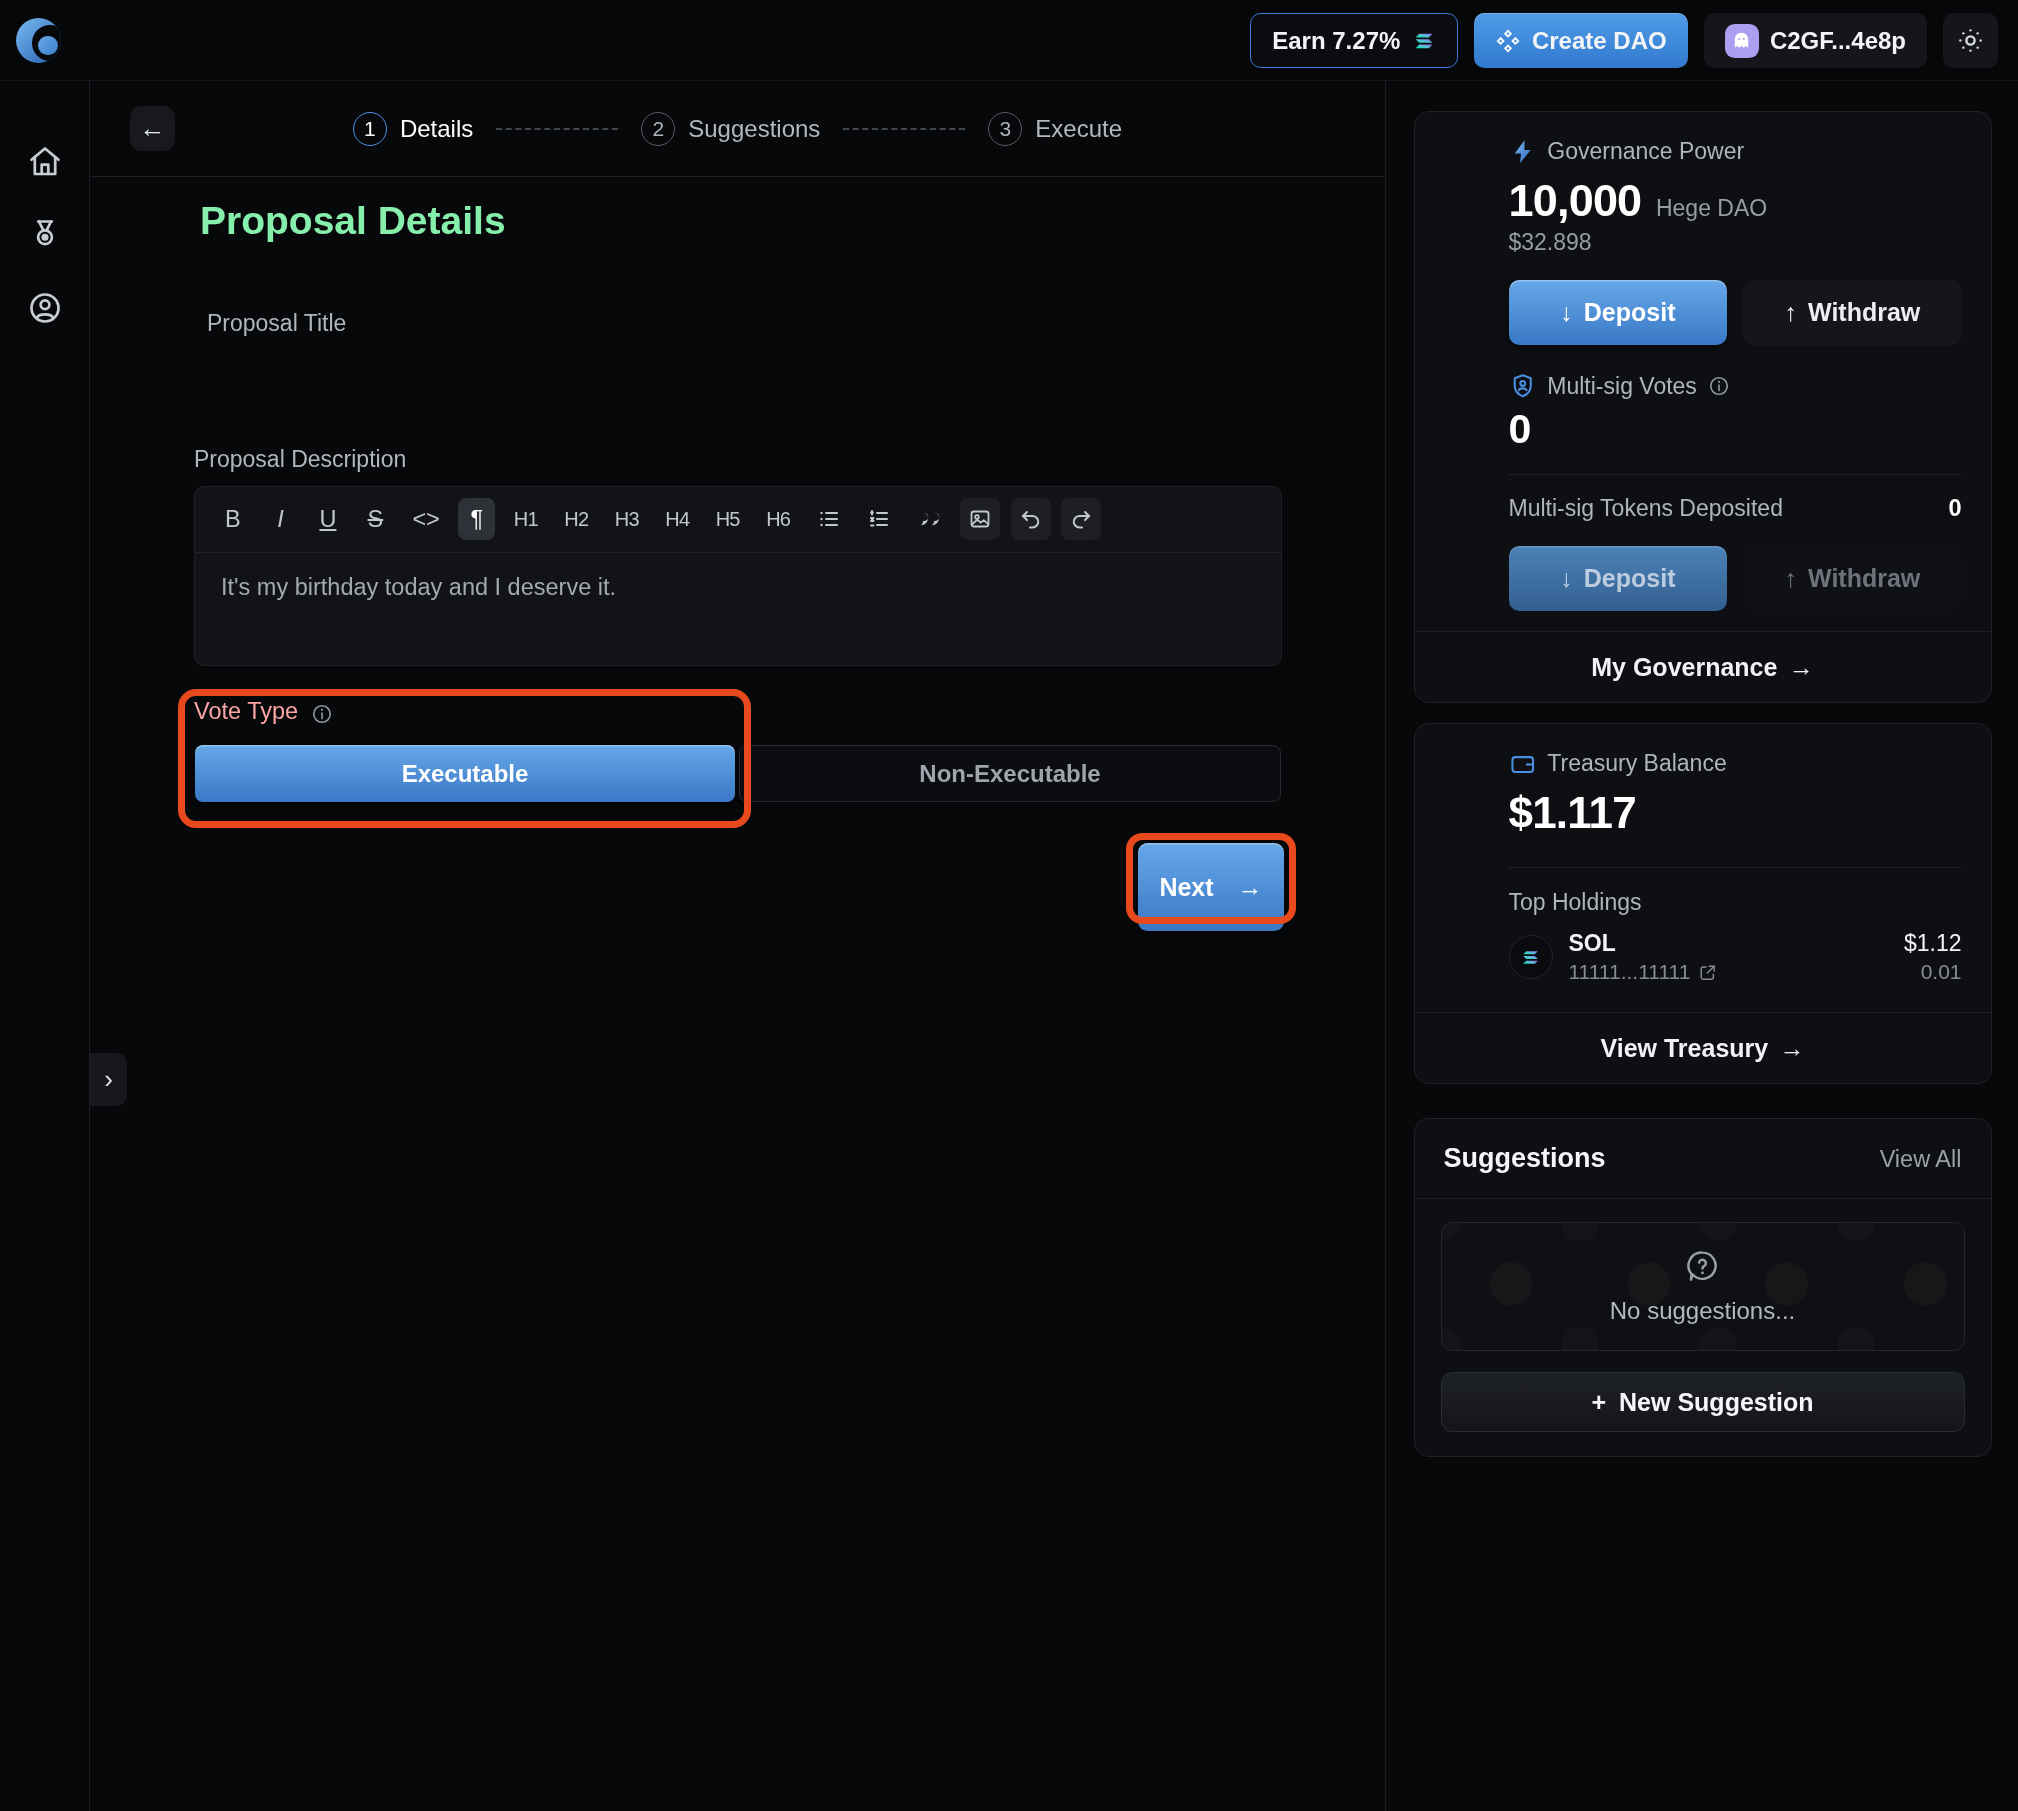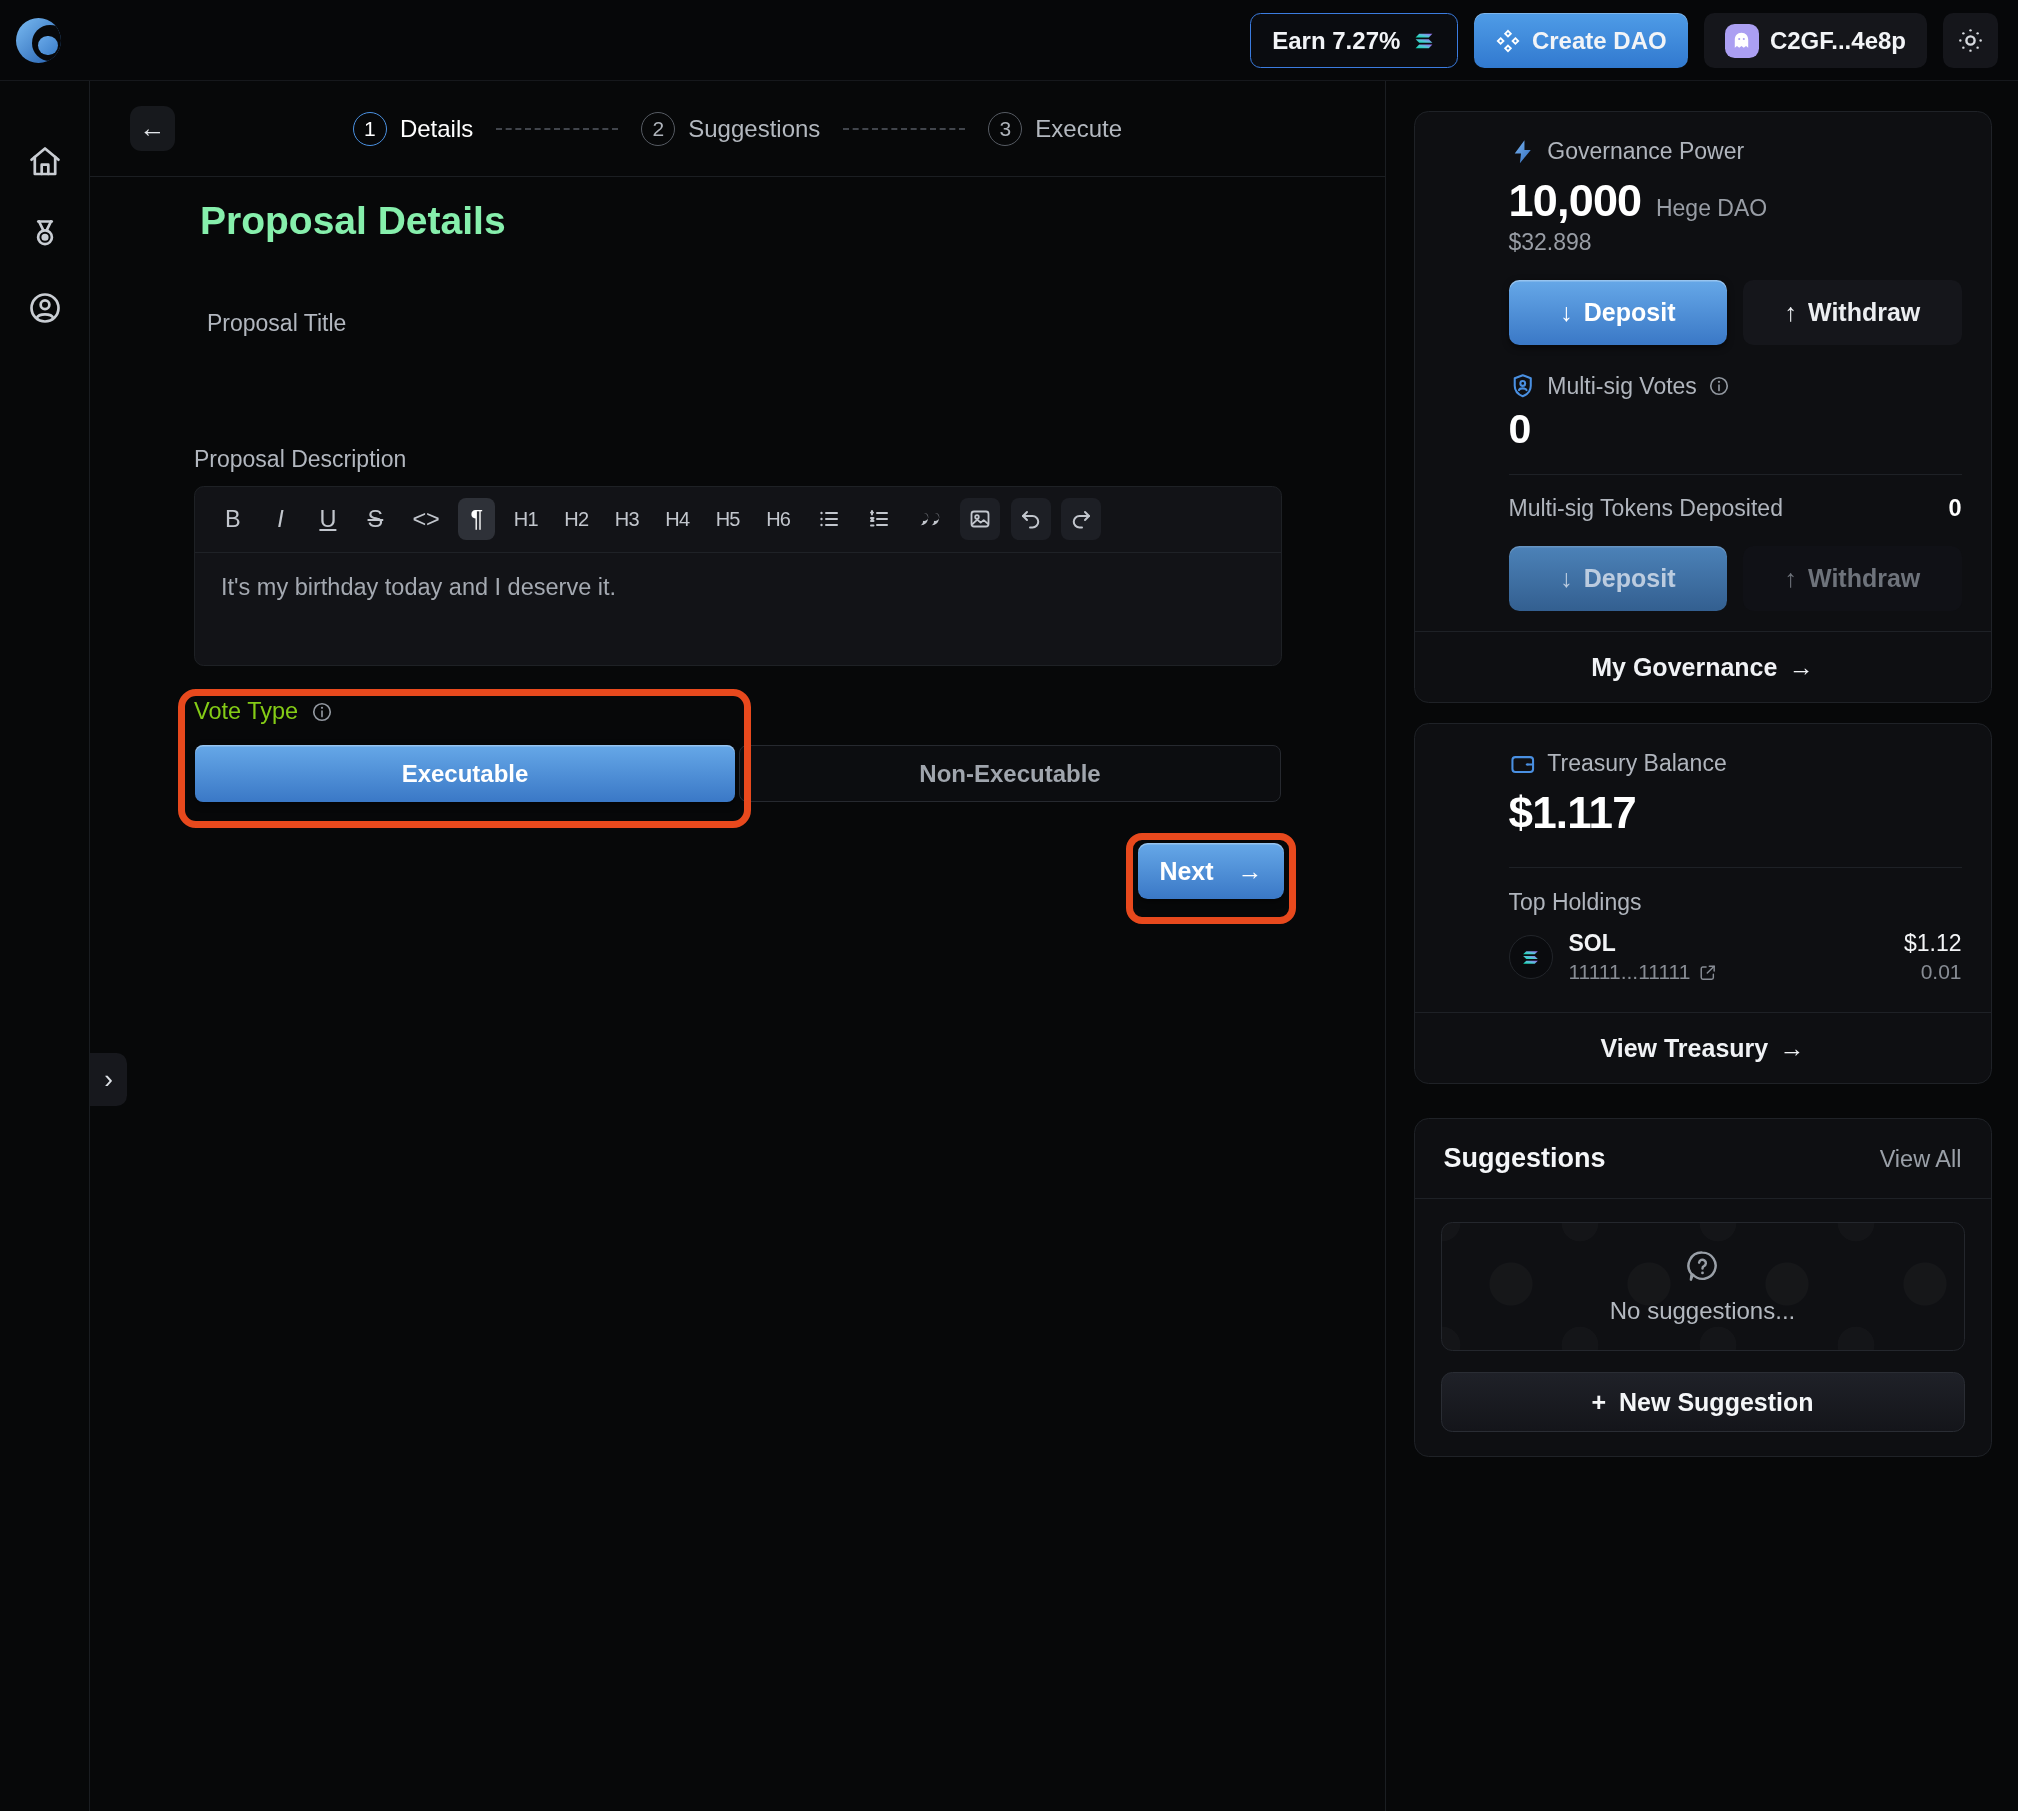--- a/index.html
+++ b/index.html
@@ -65,32 +65,32 @@
     background:#121317; border:0.8px solid #1e2125; border-radius:9.7px; overflow:hidden; }
   .editor-toolbar { display:flex; align-items:center; gap:10.5px; padding:11.3px 19.4px;
     border-bottom:0.8px solid #1f2227; }
   .tb-btn { min-width:37px; height:42px; padding:0 8px; border-radius:8px;
     display:flex; align-items:center; justify-content:center; font-size:23.5px; color:#c2c6cd; cursor:pointer; }
   .tb-btn.small { font-size:20px; letter-spacing:-0.8px; }
   .tb-btn.active { background:#2e3138; color:#ffffff; }
   .tb-btn.raised { background:#1d1f25; }
   .editor-body { padding:21px 26px; font-size:23.5px; color:#a4a9b1; cursor:text; }
 
-  .vote-label-row { position:absolute; left:104px; top:617px; display:flex; align-items:center;
-    gap:13px; font-size:23.5px; color:#84cc16; }
+  .vote-label-row { position:absolute; left:104px; top:617px; display:flex; align-items:flex-end;
+    gap:13px; font-size:23.5px; color:#fca5a5; }
   .info-icon { width:22px; height:22px; color:#9298a0; }
   .btn-blue { background:linear-gradient(180deg,#66a8e8 0%,#3a78c6 100%);
     box-shadow:inset 0 1.6px 0 rgba(255,255,255,.32), 0 2.4px 6.5px rgba(0,0,0,.5);
     color:#ffffff; font-weight:bold; border:none; cursor:pointer; }
   .vote-exec { position:absolute; left:105px; top:664px; width:540px; height:57px;
     border-radius:8px; display:flex; align-items:center; justify-content:center; font-size:24px; }
   .vote-nonexec { position:absolute; left:649px; top:664px; width:542px; height:57px;
     border-radius:8px; border:0.8px solid #26292f; background:#0c0d10; color:#a0a5ad;
     display:flex; align-items:center; justify-content:center; font-size:24px; font-weight:bold; cursor:pointer; }
-  .next-btn { position:absolute; left:1048px; top:762px; width:146px; height:56px;
+  .next-btn { position:absolute; left:1048px; top:762px; width:146px; height:88px;
     border-radius:9.7px; display:flex; align-items:center; justify-content:center; gap:24px; font-size:25px; }
   .annotation { position:absolute; border:7.3px solid #e8491d; pointer-events:none; z-index:6; }
   .anno-1 { left:88px; top:608px; width:573px; height:139px; border-radius:18px; }
   .anno-2 { left:1036px; top:752px; width:170px; height:91px; border-radius:16px; }
 
   
   .right { position:absolute; left:1385px; top:81px; width:634px; height:1730px;
     border-left:0.8px solid #1b1e22; }
   .card { position:absolute; left:27.5px; width:578px; background:#0e0f12;
     border:0.8px solid #1f2227; border-radius:14.6px; display:flex; flex-direction:column; overflow:hidden; }

